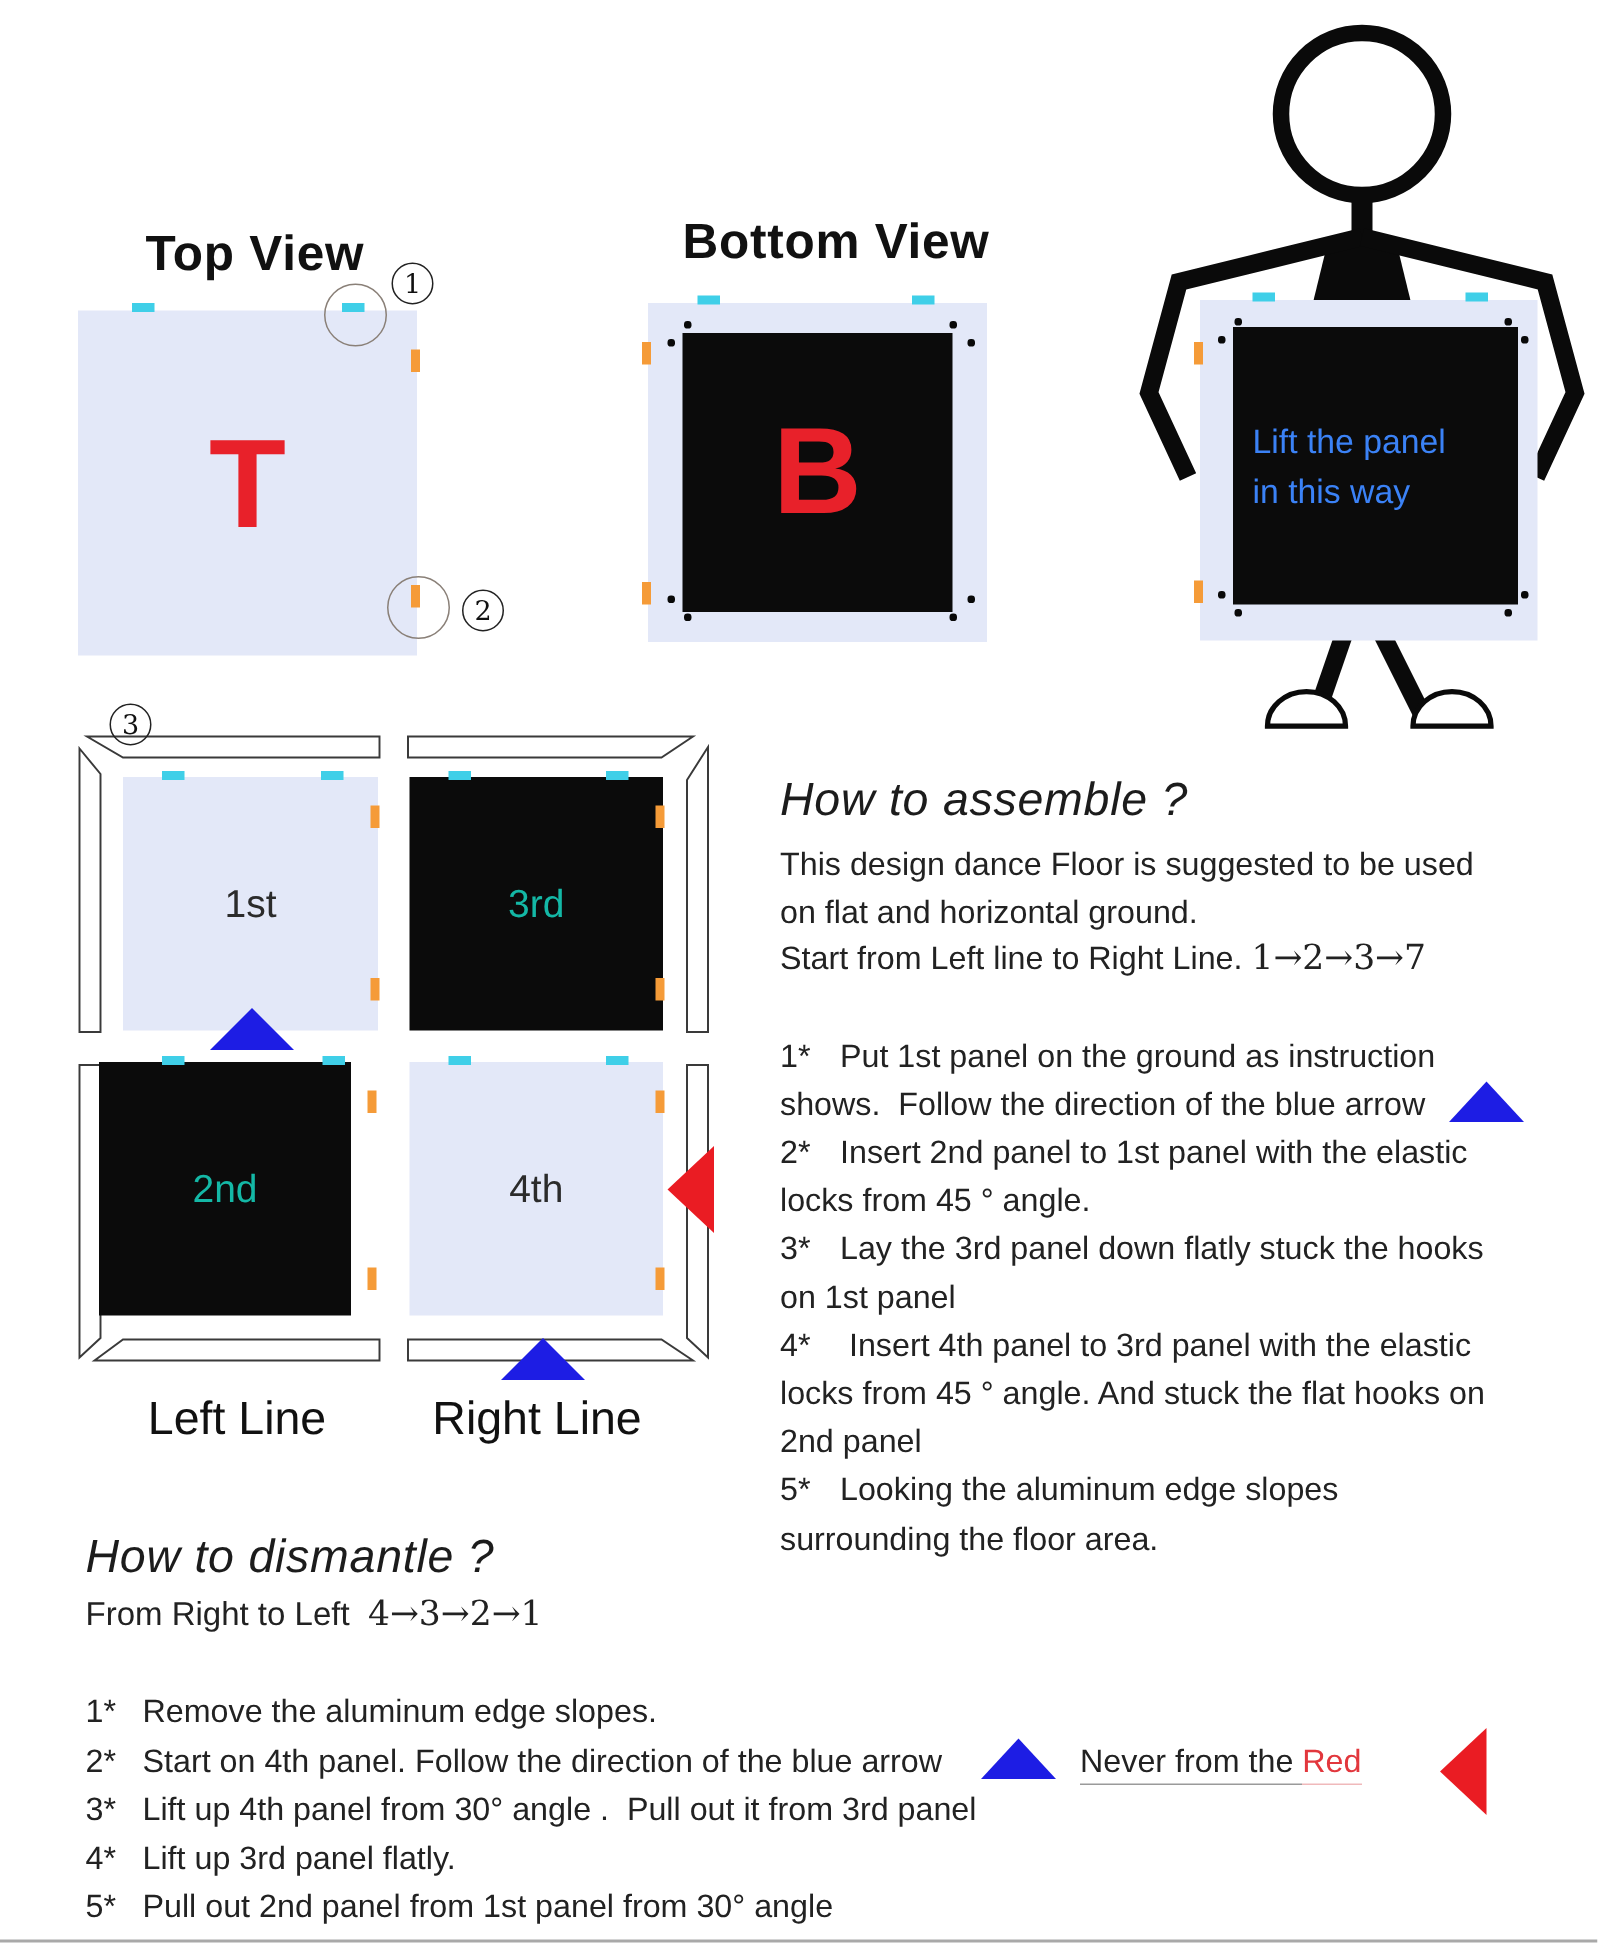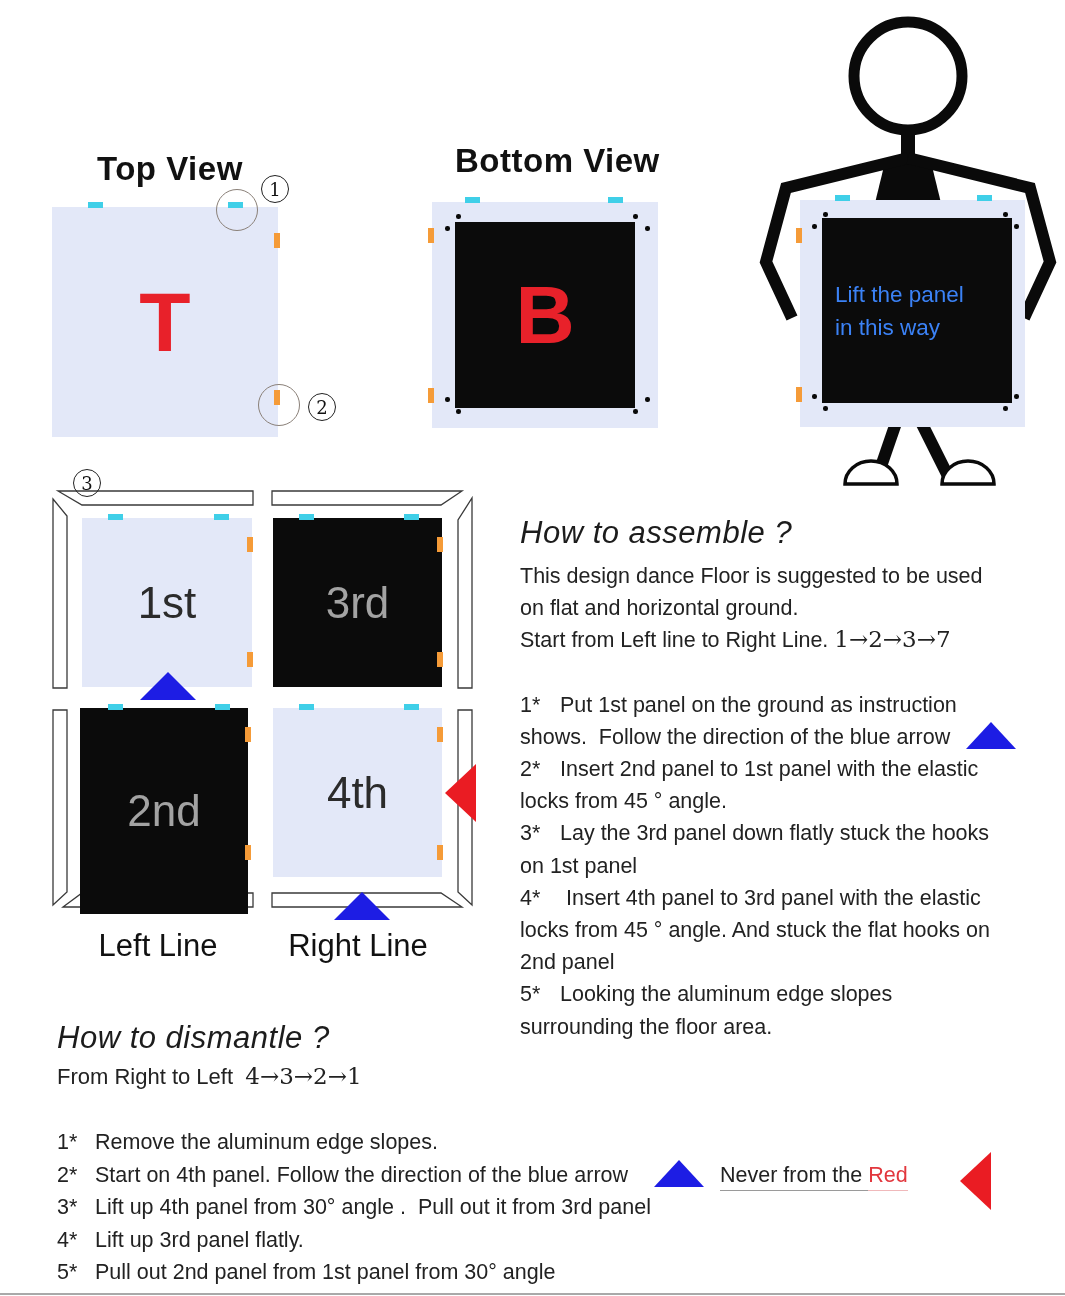--- a/index.html
+++ b/index.html
@@ -37,26 +37,26 @@
   
   #figure-svg{left:740px;top:0;z-index:0;}
   #held-panel{left:800px;top:200px;width:225px;height:227px;z-index:2;}
   #held-inner{left:22px;top:18px;width:190px;height:185px;}
   #held-caption{
     position:absolute;left:13px;top:60px;color:#3b82f6;font-size:22.5px;
     line-height:33px;white-space:pre-line;
   }
   
   #slopes-svg{left:40px;top:455px;z-index:0;}
-  .grid-panel{display:flex;align-items:center;justify-content:center;z-index:1;font-size:44px;}
+  .grid-panel{display:flex;align-items:center;justify-content:center;z-index:1;font-size:26px;}
   .grid-panel.light{color:#2b2b2b;}
-  .grid-panel.dark{color:#a3a3a3;}
+  .grid-panel.dark{color:#14b8a6;}
   #gp1{left:82px;top:518px;width:170px;height:169px;}
   #gp3{left:273px;top:518px;width:169px;height:169px;}
-  #gp2{left:80px;top:708px;width:168px;height:206px;}
+  #gp2{left:66px;top:708px;width:168px;height:169px;}
   #gp4{left:273px;top:708px;width:169px;height:169px;}
   .line-label{font-size:31px;color:#111;width:200px;text-align:center;z-index:2;}
   
   .tri-up{width:0;height:0;border-left:28px solid transparent;border-right:28px solid transparent;
           border-bottom:28px solid var(--arrow-blue);z-index:3;}
   .tri-left{width:0;height:0;border-top:29px solid transparent;border-bottom:29px solid transparent;
           border-right:31px solid var(--arrow-red);z-index:3;}
   .tri-up-inline{display:inline-block;width:0;height:0;border-left:25px solid transparent;
           border-right:25px solid transparent;border-bottom:27px solid var(--arrow-blue);
           vertical-align:-5px;margin-left:10px;}

